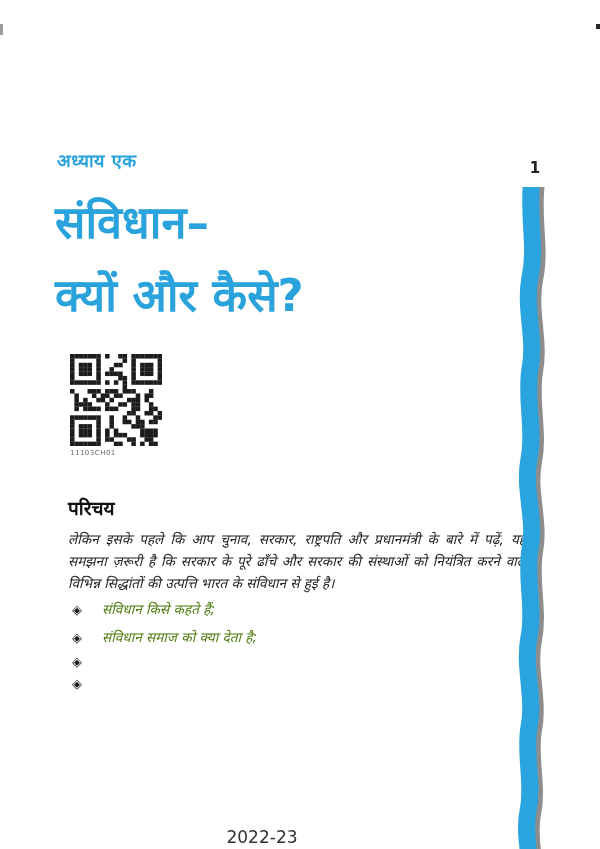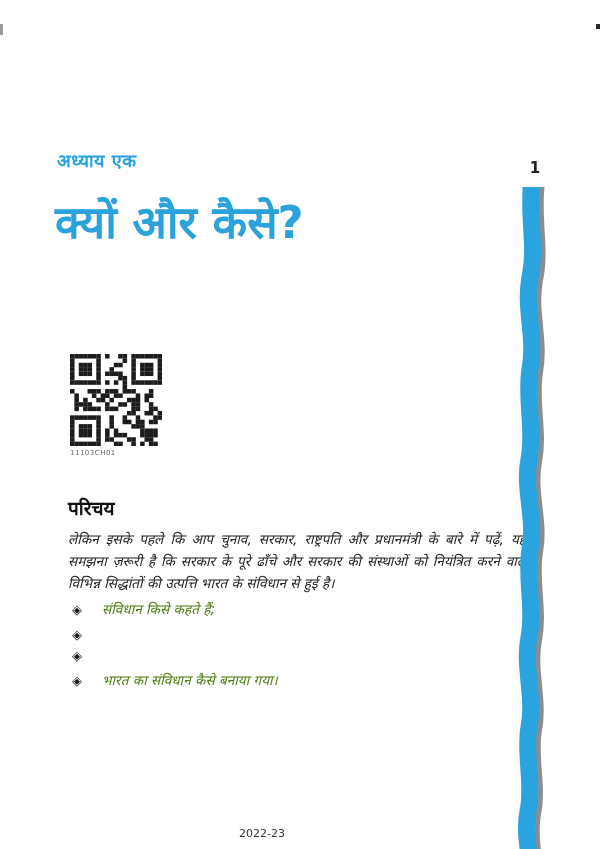--- a/index.html
+++ b/index.html
@@ -51,37 +51,38 @@
   }
   .bullet-marker{
     flex:0 0 30px;padding-left:4px;
     font-size:13px;font-style:normal;color:#1a1a1a;
   }
   .bullet-text{
     font-size:13.6px;line-height:21px;font-style:italic;color:#4d7c0f;
   }
   .footer-year{
     position:absolute;left:0;top:803px;width:524px;
-    text-align:center;font-size:11px;color:#333;
+    text-align:center;font-size:17px;color:#333;
   }
   .side-ribbon{position:absolute;left:516px;top:163px;}
 </style>
 </head>
 <body>
 
 <div class="page">
 
   <div class="artifact-tl"></div>
   <div class="artifact-tr"></div>
 
   <div class="chapter-label">अध्याय एक</div>
 
   <div class="page-number">1</div>
 
   <div class="chapter-title">
+    <div>संविधान–</div>
     <div>क्यों और कैसे?</div>
   </div>
 
   <div class="qr-block">
     <div class="qr-code"><svg width="92" height="92" viewBox="0 0 92 92" fill="#1c1c1c">
           <rect x="0.00" y="0.00" width="4.53" height="4.53"></rect>
           <rect x="4.38" y="0.00" width="4.53" height="4.53"></rect>
           <rect x="8.76" y="0.00" width="4.53" height="4.53"></rect>
           <rect x="13.14" y="0.00" width="4.53" height="4.53"></rect>
           <rect x="17.52" y="0.00" width="4.53" height="4.53"></rect>
@@ -301,27 +302,27 @@
   <div class="intro">
     <h2 class="intro-heading">परिचय</h2>
     <p>लेकिन इसके पहले कि आप चुनाव, सरकार, राष्ट्रपति और प्रधानमंत्री के बारे में पढ़ें, यह समझना ज़रूरी है कि सरकार के पूरे ढाँचे और सरकार की संस्थाओं को नियंत्रित करने वाले विभिन्न सिद्धांतों की उत्पत्ति भारत के संविधान से हुई है।</p>
     <ul class="bullets">
       <li>
         <span class="bullet-marker">◈</span>
         <span class="bullet-text">संविधान किसे कहते हैं;</span>
       </li>
       <li>
         <span class="bullet-marker">◈</span>
+        <span class="bullet-text">संविधान समाज को क्या देता है;</span>
       </li>
       <li>
         <span class="bullet-marker">◈</span>
       </li>
       <li>
         <span class="bullet-marker">◈</span>
-        <span class="bullet-text">भारत का संविधान कैसे बनाया गया।</span>
       </li>
     </ul>
   </div>
 
   <div class="footer-year">2022-23</div>
 
   <svg class="side-ribbon" width="44" height="686" viewBox="0 0 44 686" aria-hidden="true">
     <g fill="none" stroke-linecap="butt">
       <path transform="translate(5,3)" stroke="#8d8d8d" stroke-width="16" d="M 16 -8 C 11 28, 21 58, 14 90 C 8 122, 20 150, 14 182 C 9 212, 19 242, 13 272 C 7 302, 20 332, 14 362 C 9 392, 19 420, 13 450 C 7 480, 19 510, 13 540 C 8 568, 18 596, 12 624 C 7 650, 16 668, 13 694"></path>
       <path stroke="#2aa4de" stroke-width="17" d="M 16 -8 C 11 28, 21 58, 14 90 C 8 122, 20 150, 14 182 C 9 212, 19 242, 13 272 C 7 302, 20 332, 14 362 C 9 392, 19 420, 13 450 C 7 480, 19 510, 13 540 C 8 568, 18 596, 12 624 C 7 650, 16 668, 13 694"></path>

